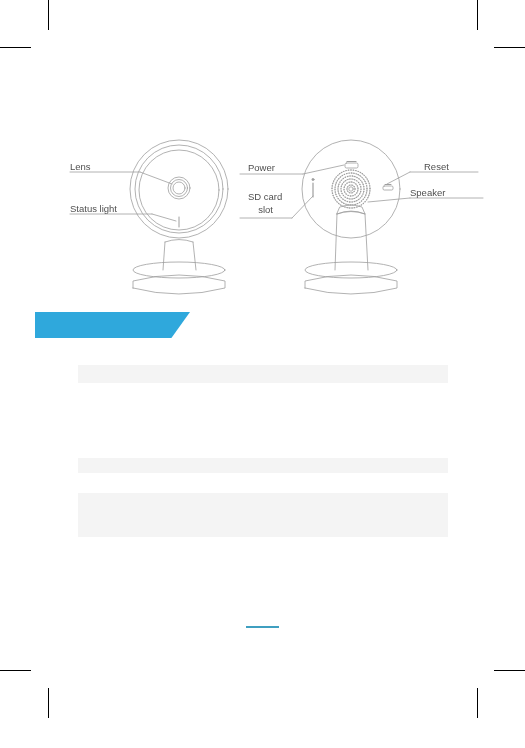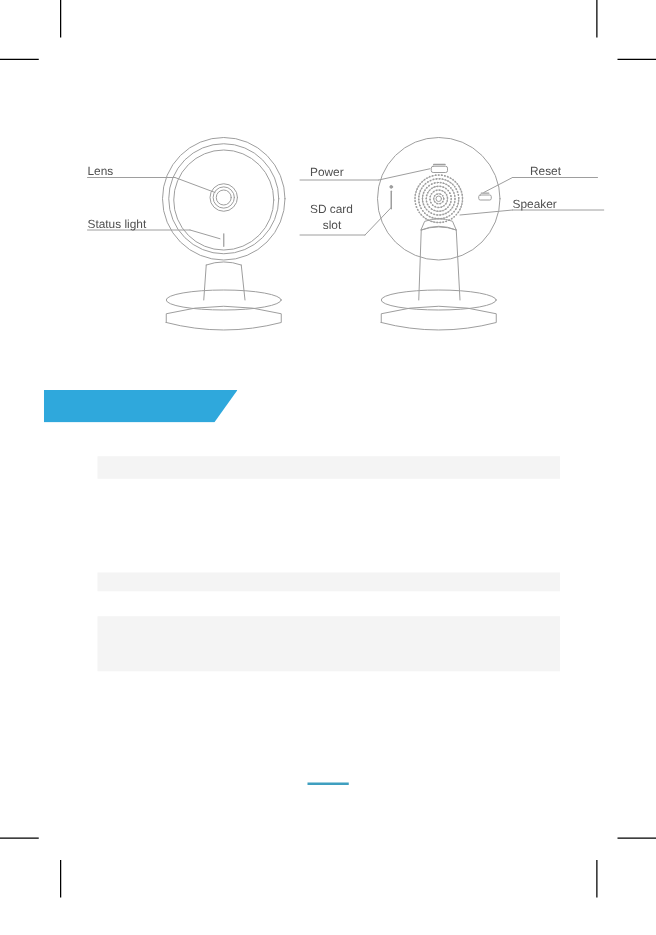--- a/index.html
+++ b/index.html
@@ -25,21 +25,21 @@
     position: absolute;
     background: #000000;
   }
   .crop-v { width: 1px; }
   .crop-h { height: 1px; }
 
   
   .diagram-area {
     position: absolute;
     left: 0;
-    top: 92px;
+    top: 122px;
     width: 525px;
     height: 185px;
   }
   .diagram-svg { display: block; }
 
   
   .section-banner {
     position: absolute;
     left: 35px;
     top: 312px;

